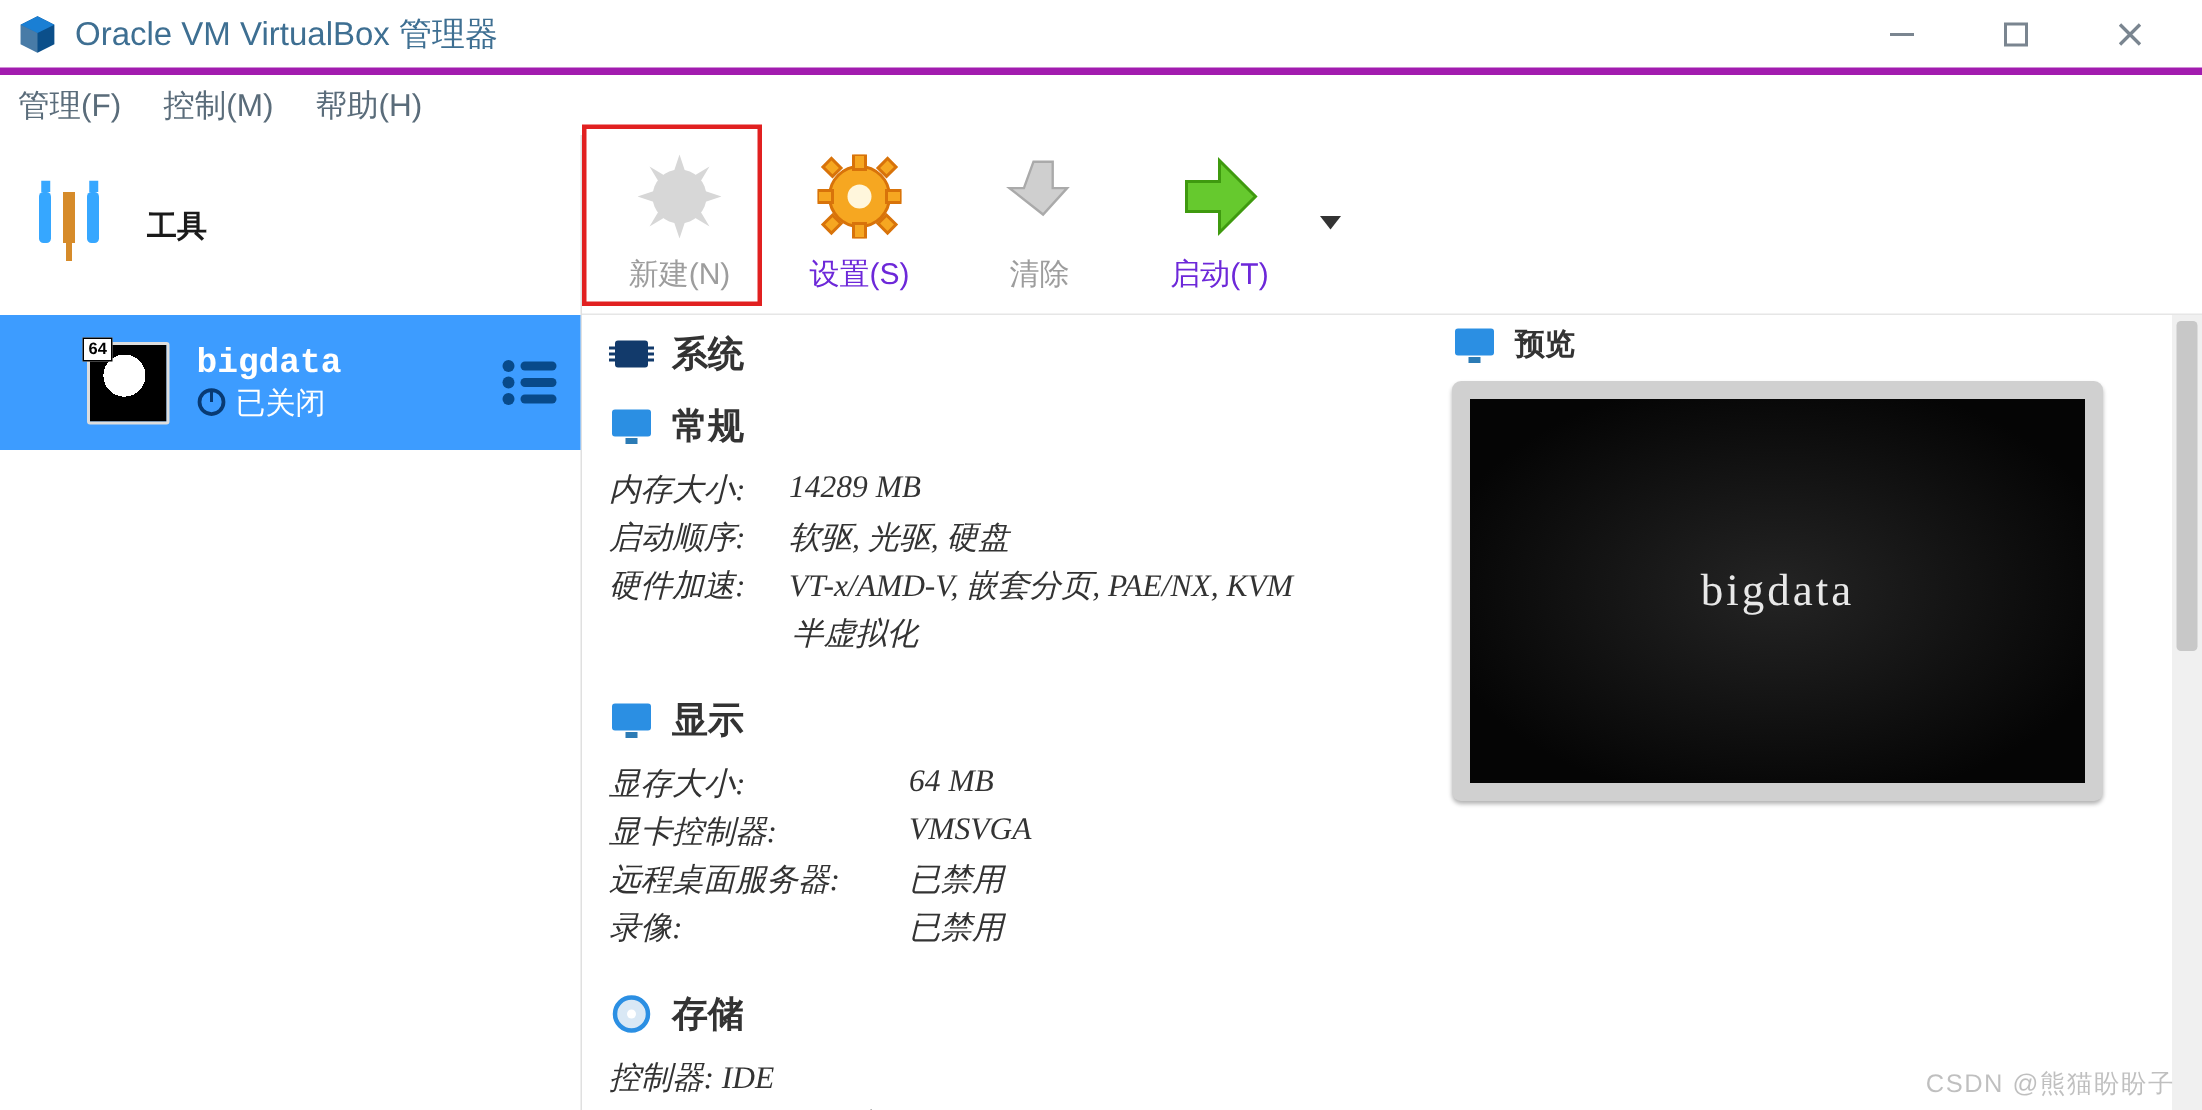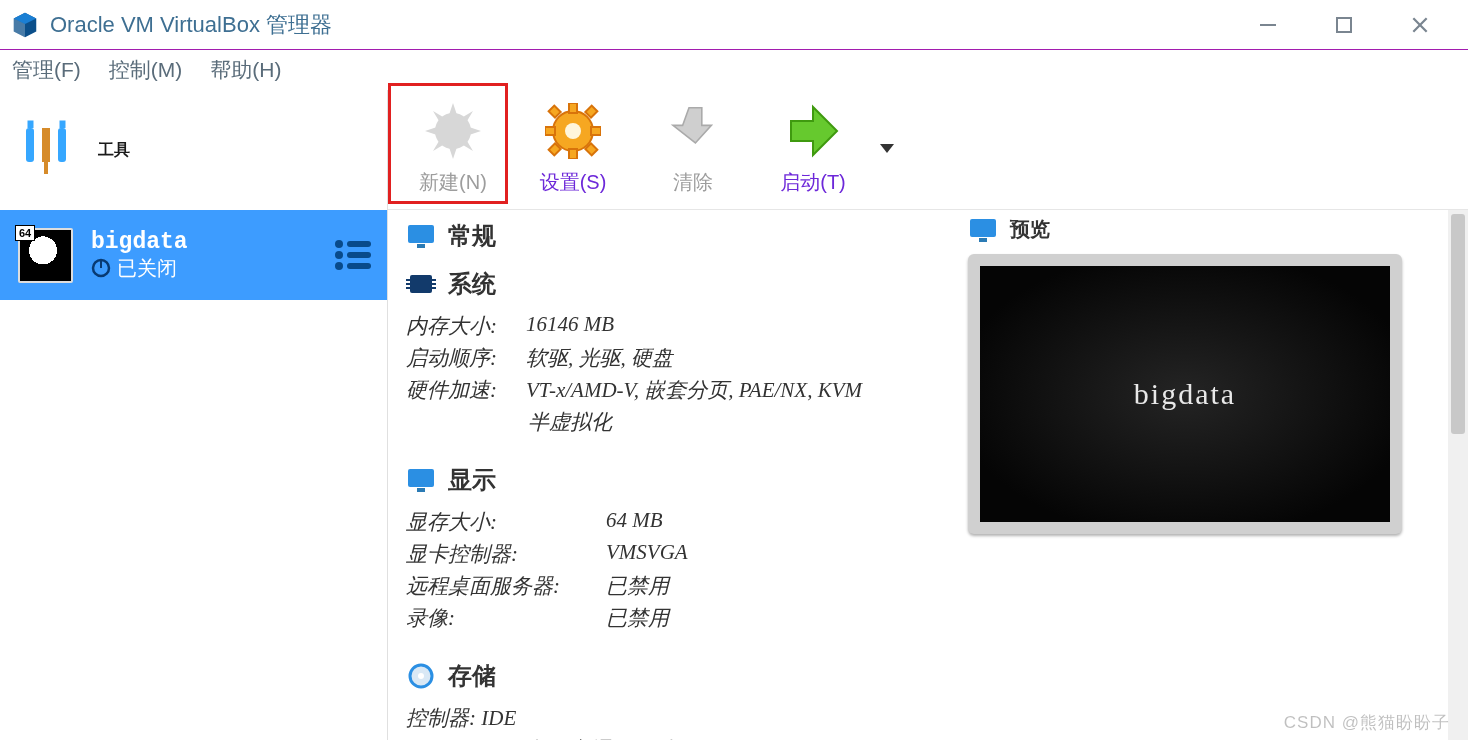--- a/index.html
+++ b/index.html
@@ -14,21 +14,21 @@
     display: flex;
     flex-direction: column;
   }
 
   
   .titlebar {
     height: 50px;
     display: flex;
     align-items: center;
     padding: 0 10px;
-    border-bottom: 1px solid #a21caf;
+    border-bottom: 5px solid #a21caf;
   }
   .titlebar .app-icon {
     width: 30px; height: 30px; margin-right: 10px;
   }
   .titlebar .title {
     font-size: 22px;
     color: #3e6f92;
     flex: 1;
   }
   .win-controls { display: flex; align-items: center; gap: 40px; padding-right: 20px; }
@@ -63,35 +63,36 @@
   }
   .tools-row {
     height: 120px;
     display: flex;
     align-items: center;
     padding-left: 20px;
   }
   .tools-icon {
     width: 60px; height: 60px; margin-right: 18px;
   }
-  .tools-label { font-size: 16px; font-weight: 600; color: #1a1a1a; }
+  .tools-label { font-size: 20px; font-weight: 600; color: #1a1a1a; }
 
   .vm-item {
     height: 90px;
     background: #3d9cff;
     display: flex;
     align-items: center;
     padding: 0 14px 0 18px;
     color: #fff;
   }
   .vm-os-icon {
     width: 55px; height: 55px; position: relative; margin-right: 18px;
     background: radial-gradient(circle at 45% 40%, #fff 0 14px, #000 14px 100%);
     border: 2px solid #ddd;
     border-radius: 2px;
+    margin-left: 40px;
   }
   .vm-os-icon .badge64 {
     position:absolute; top:-5px; left:-5px; background:#fff; color:#000;
     font-size:11px; font-weight:bold; padding:1px 3px; border:1px solid #000;
   }
   .vm-texts { flex:1; }
   .vm-name { font-family: "Courier New", monospace; font-size: 23px; font-weight: bold; }
   .vm-state { display:flex; align-items:center; gap:6px; font-size:20px;font-family:Liberation Mono, monospace; }
   .vm-state .power-icon { width:20px; height:20px; }
   .vm-menu-icon { width: 40px; height: 34px; }
@@ -332,46 +333,46 @@
           </svg>
       </span>
     </div>
 
     <div class="details-wrap">
       <div class="details">
 
         <div class="section-header">
           <span class="section-icon">
             <svg viewBox="0 0 30 26">
-                <rect x="2" y="2" width="26" height="18" rx="2" fill="#2b8fe3"></rect>
-                <rect x="11" y="21" width="8" height="4" fill="#2b7bb5"></rect>
-              </svg>
-          </span>
-          <span>常规</span>
-        </div>
-
-        <div class="section-header">
-          <span class="section-icon">
-            <svg viewBox="0 0 30 26">
                 <rect x="4" y="4" width="22" height="18" rx="2" fill="#123a6b"></rect>
                 <g stroke="#123a6b" stroke-width="2">
                   <line x1="0" y1="9" x2="4" y2="9"></line>
                   <line x1="0" y1="13" x2="4" y2="13"></line>
                   <line x1="0" y1="17" x2="4" y2="17"></line>
                   <line x1="26" y1="9" x2="30" y2="9"></line>
                   <line x1="26" y1="13" x2="30" y2="13"></line>
                   <line x1="26" y1="17" x2="30" y2="17"></line>
                 </g>
               </svg>
           </span>
           <span>系统</span>
         </div>
+
+        <div class="section-header">
+          <span class="section-icon">
+            <svg viewBox="0 0 30 26">
+                <rect x="2" y="2" width="26" height="18" rx="2" fill="#2b8fe3"></rect>
+                <rect x="11" y="21" width="8" height="4" fill="#2b7bb5"></rect>
+              </svg>
+          </span>
+          <span>常规</span>
+        </div>
         <div class="kv-row">
           <span class="kv-key">内存大小:</span>
-          <span class="kv-val">16146 MB</span>
+          <span class="kv-val">14289 MB</span>
         </div>
         <div class="kv-row">
           <span class="kv-key">启动顺序:</span>
           <span class="kv-val">软驱, 光驱, 硬盘</span>
         </div>
         <div class="kv-row">
           <span class="kv-key">硬件加速:</span>
           <span class="kv-val">VT-x/AMD-V, 嵌套分页, PAE/NX, KVM</span>
         </div>
         <div class="kv-row kv-indent">

